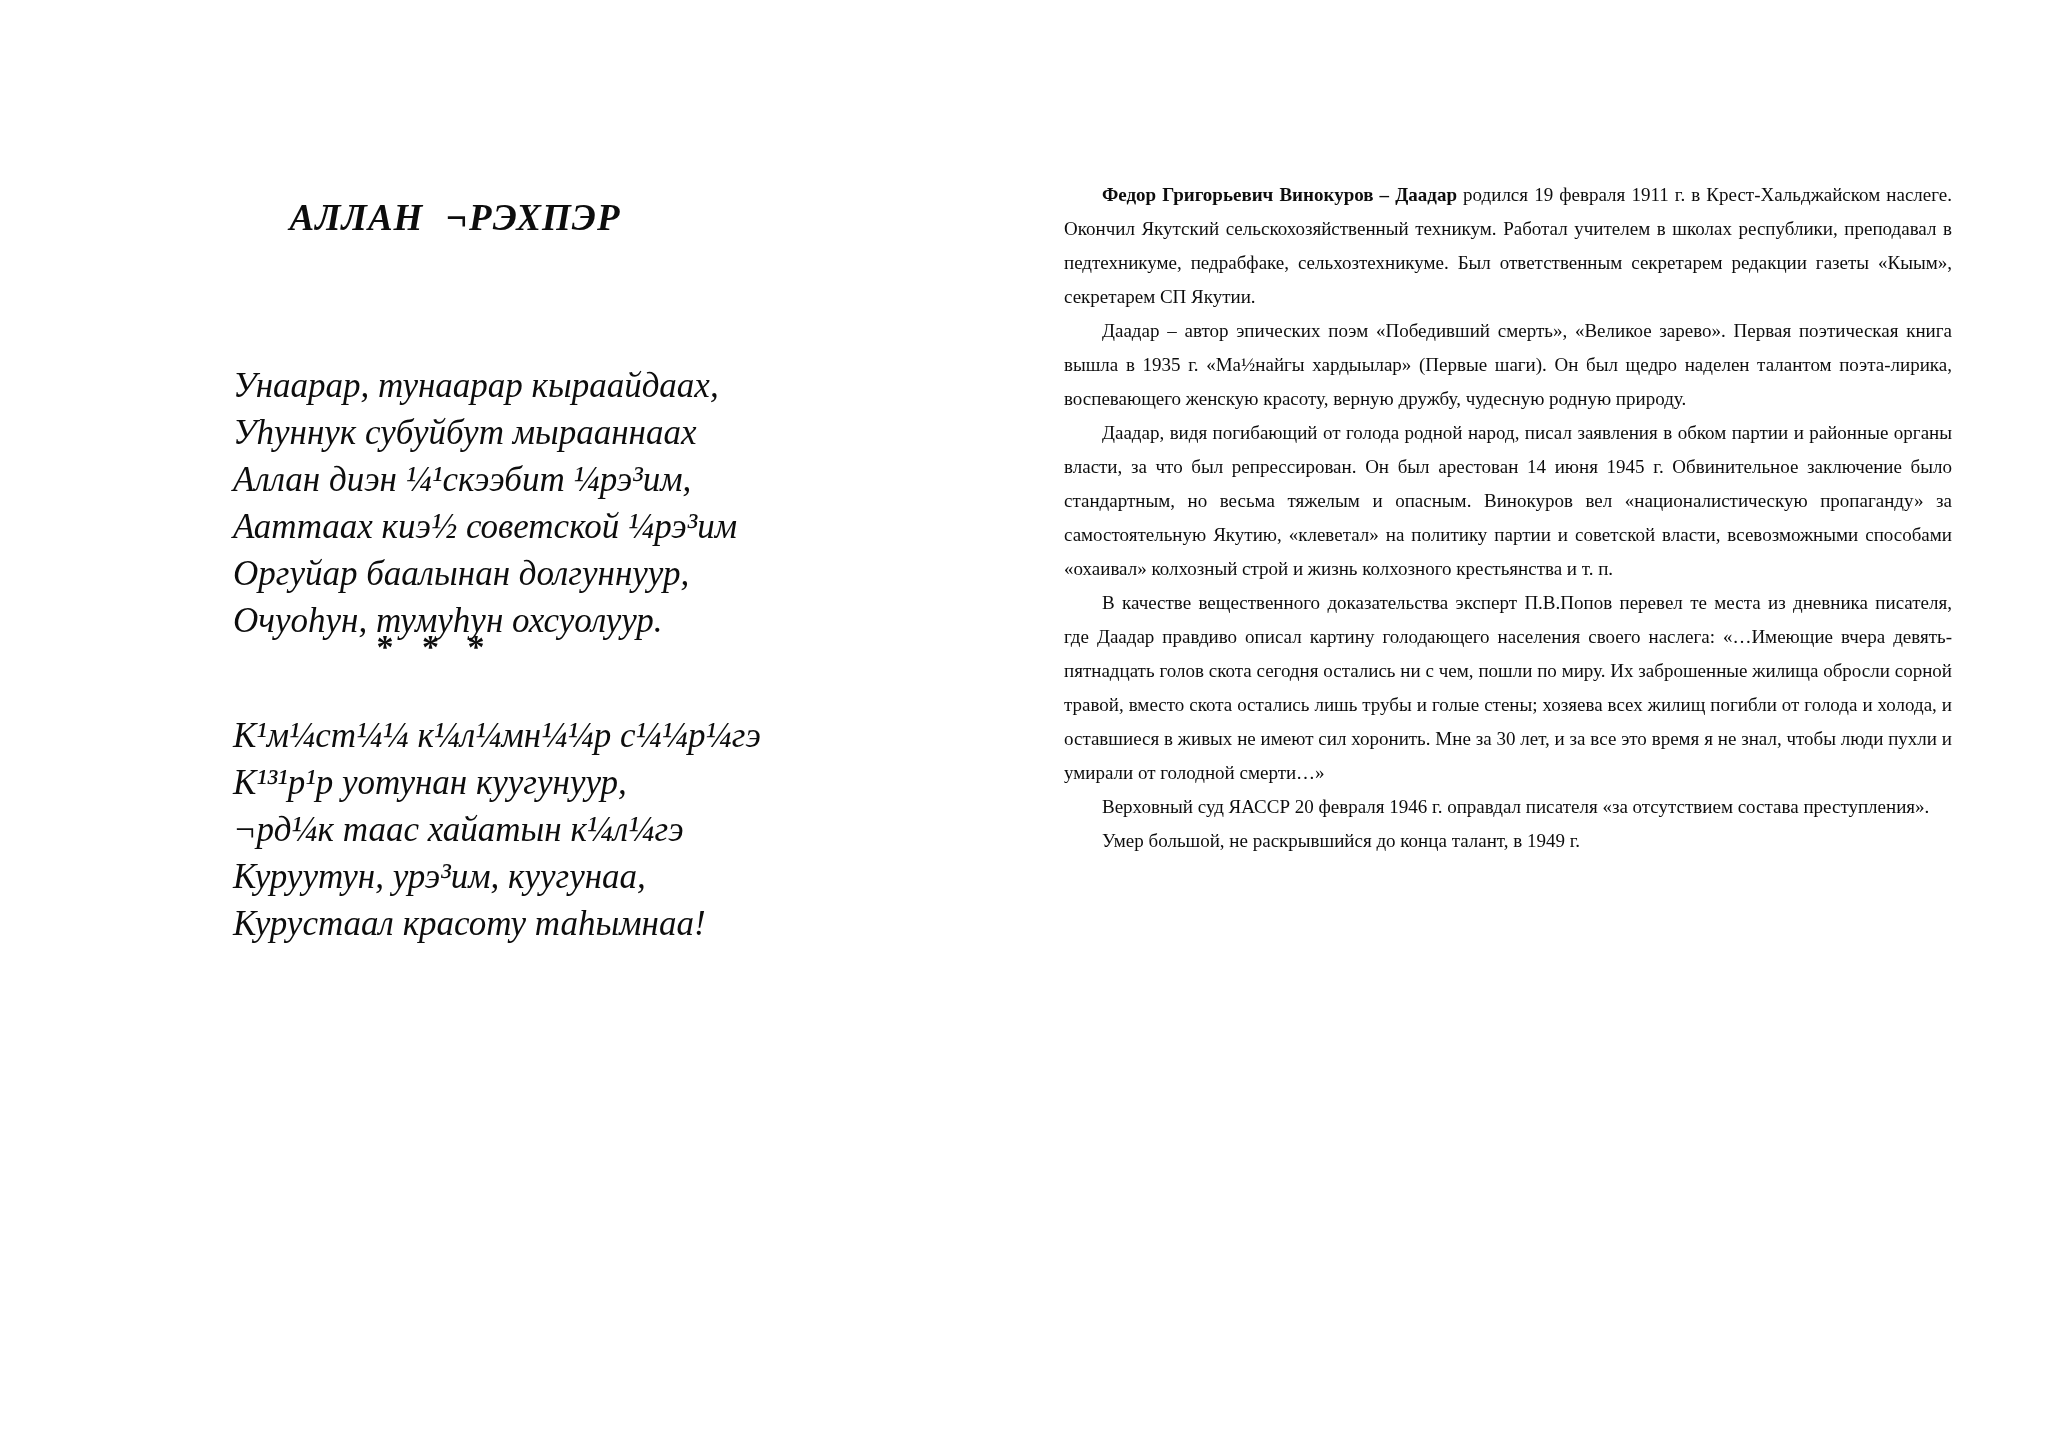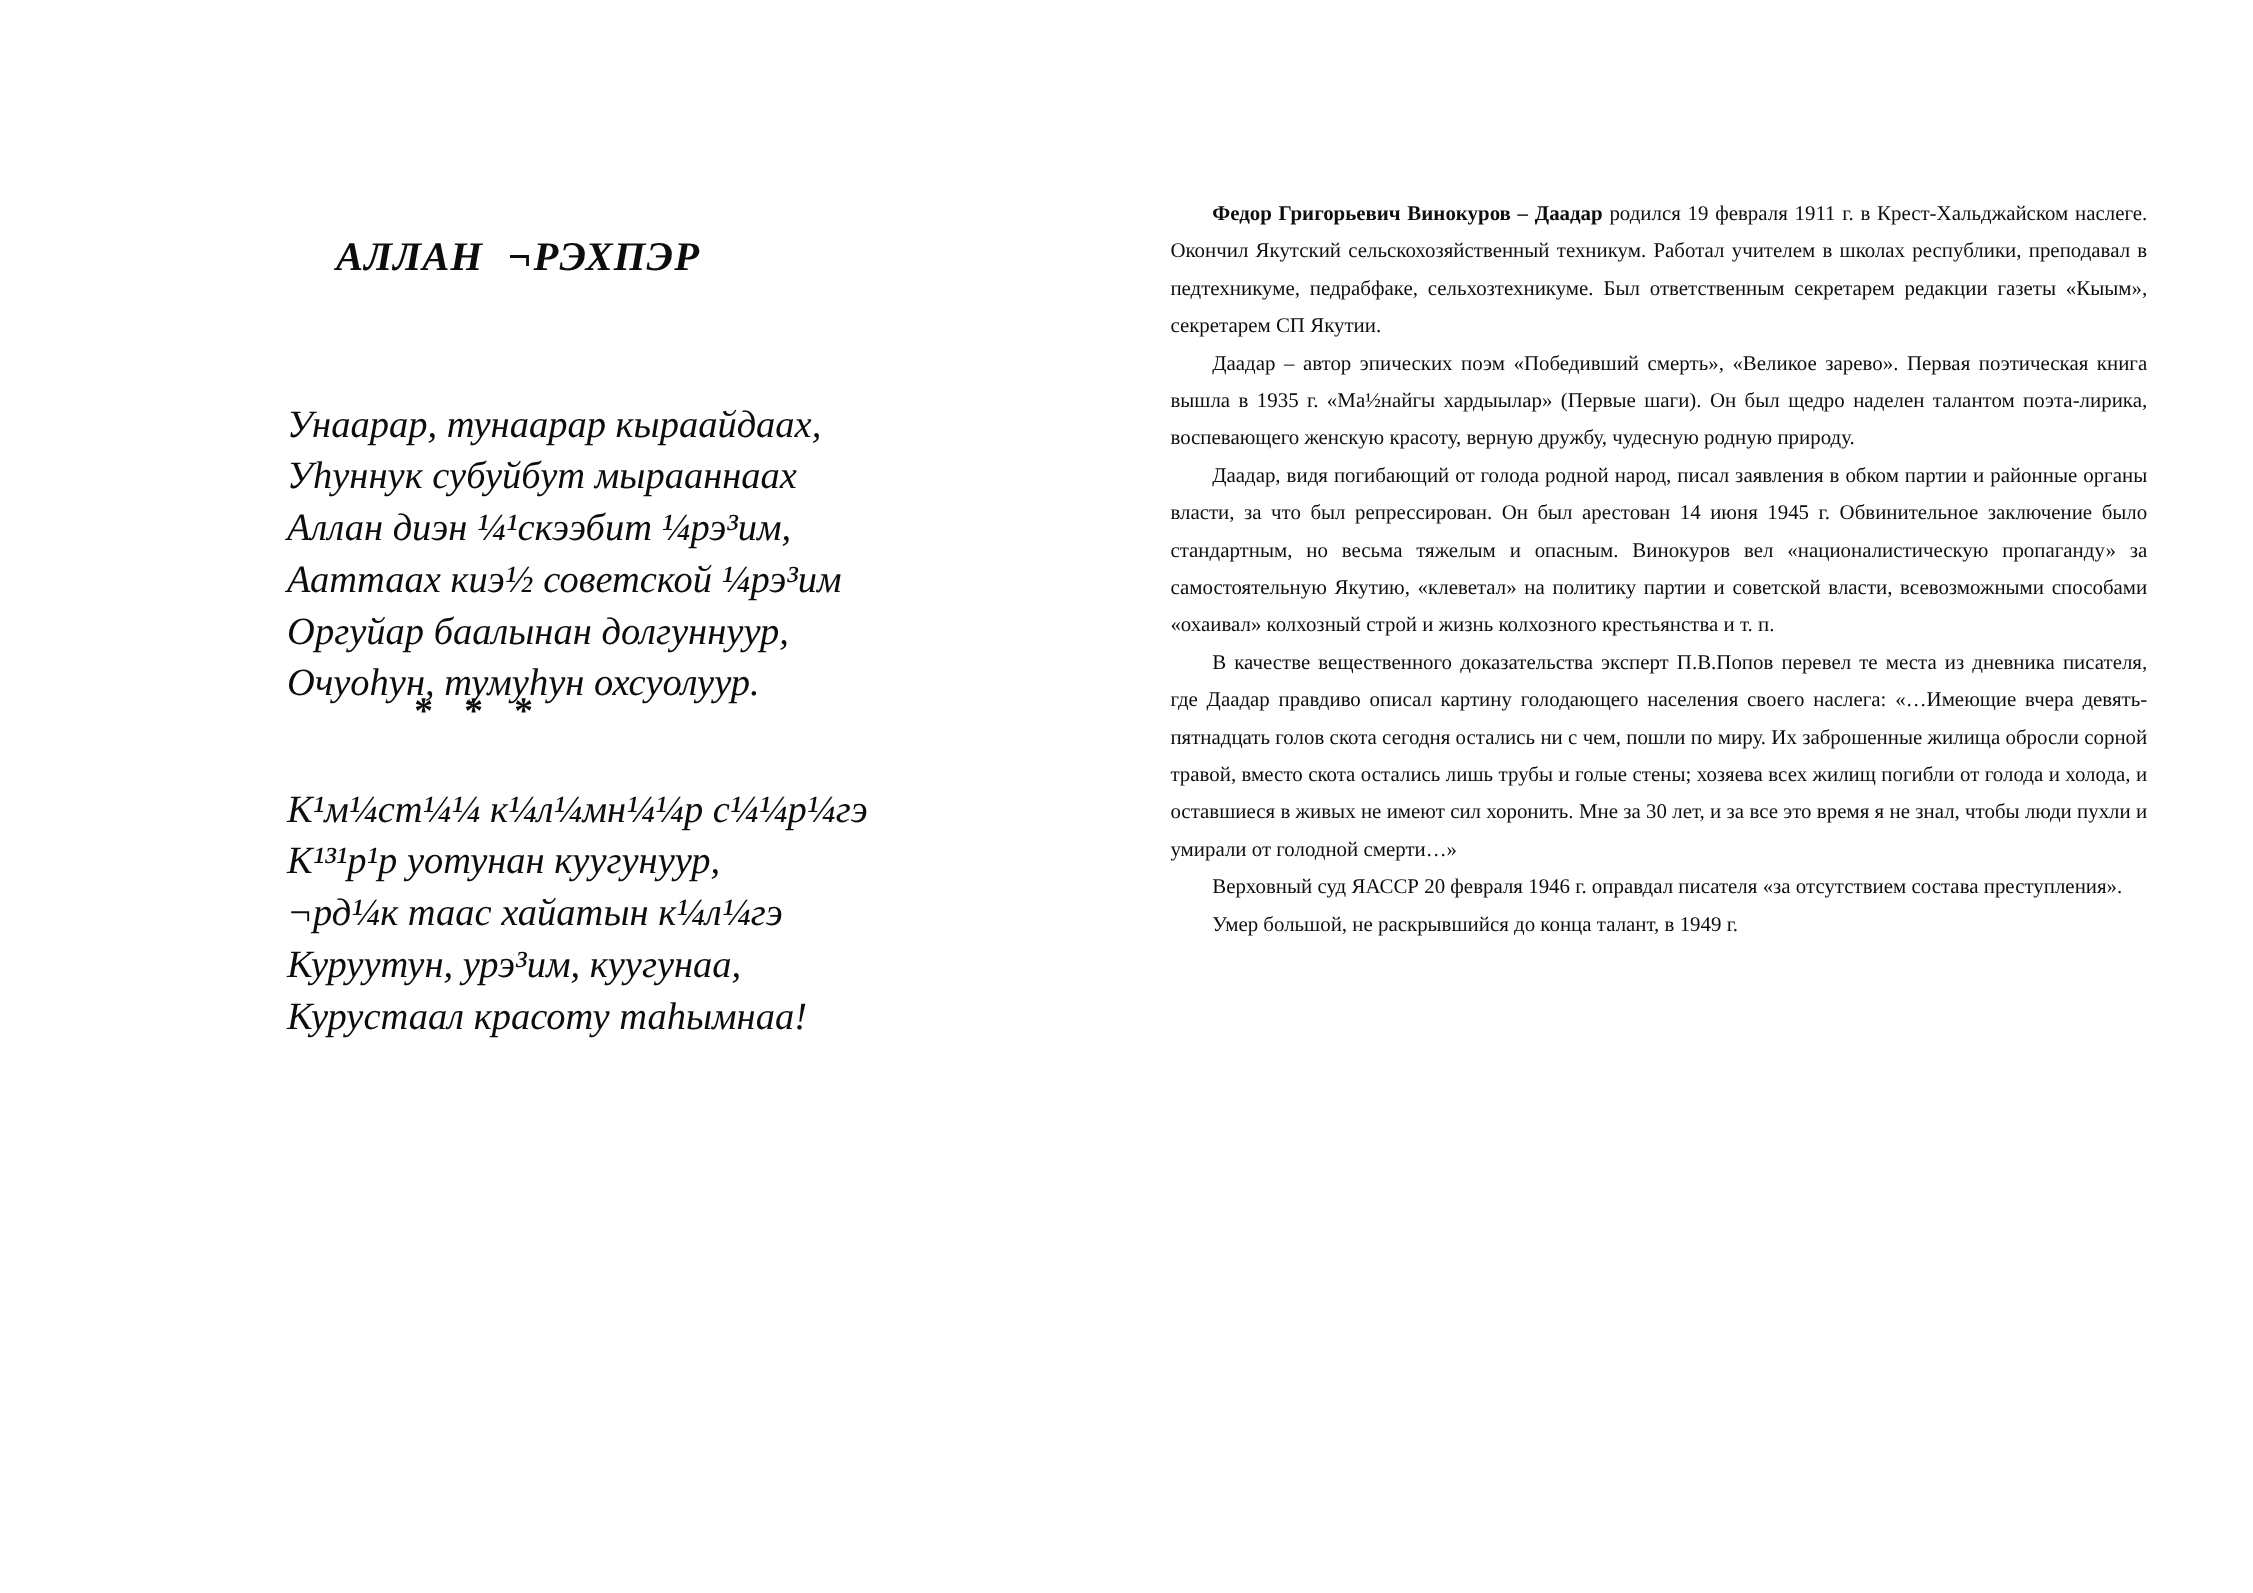--- a/index.html
+++ b/index.html
@@ -12,37 +12,36 @@
   .spread {
     position: relative;
     width: 2048px; height: 1448px;
     background: #ffffff;
     overflow: hidden;
   }
   
   .poem-title {
     position: absolute;
     left: 225px; top: 196px; width: 460px;
-    margin: 16px;
+    margin: 0;
     font-size: 37px;
     font-weight: bold;
     font-style: italic;
     text-align: center;
     letter-spacing: 1px;
     word-spacing: 12px;
     white-space: nowrap;
   }
   .stanza {
     position: absolute;
     left: 233px;
     font-style: italic;
     font-size: 35px;
     line-height: 47px;
     white-space: nowrap;
-    margin-left: 28px;
   }
   .stanza-1 { top: 362px; }
   .stanza-2 { top: 712px; }
   .separator {
     position: absolute;
     left: 233px; top: 628px; width: 395px;
     text-align: center;
     font-size: 34px;
     font-weight: bold;
     word-spacing: 20px;

